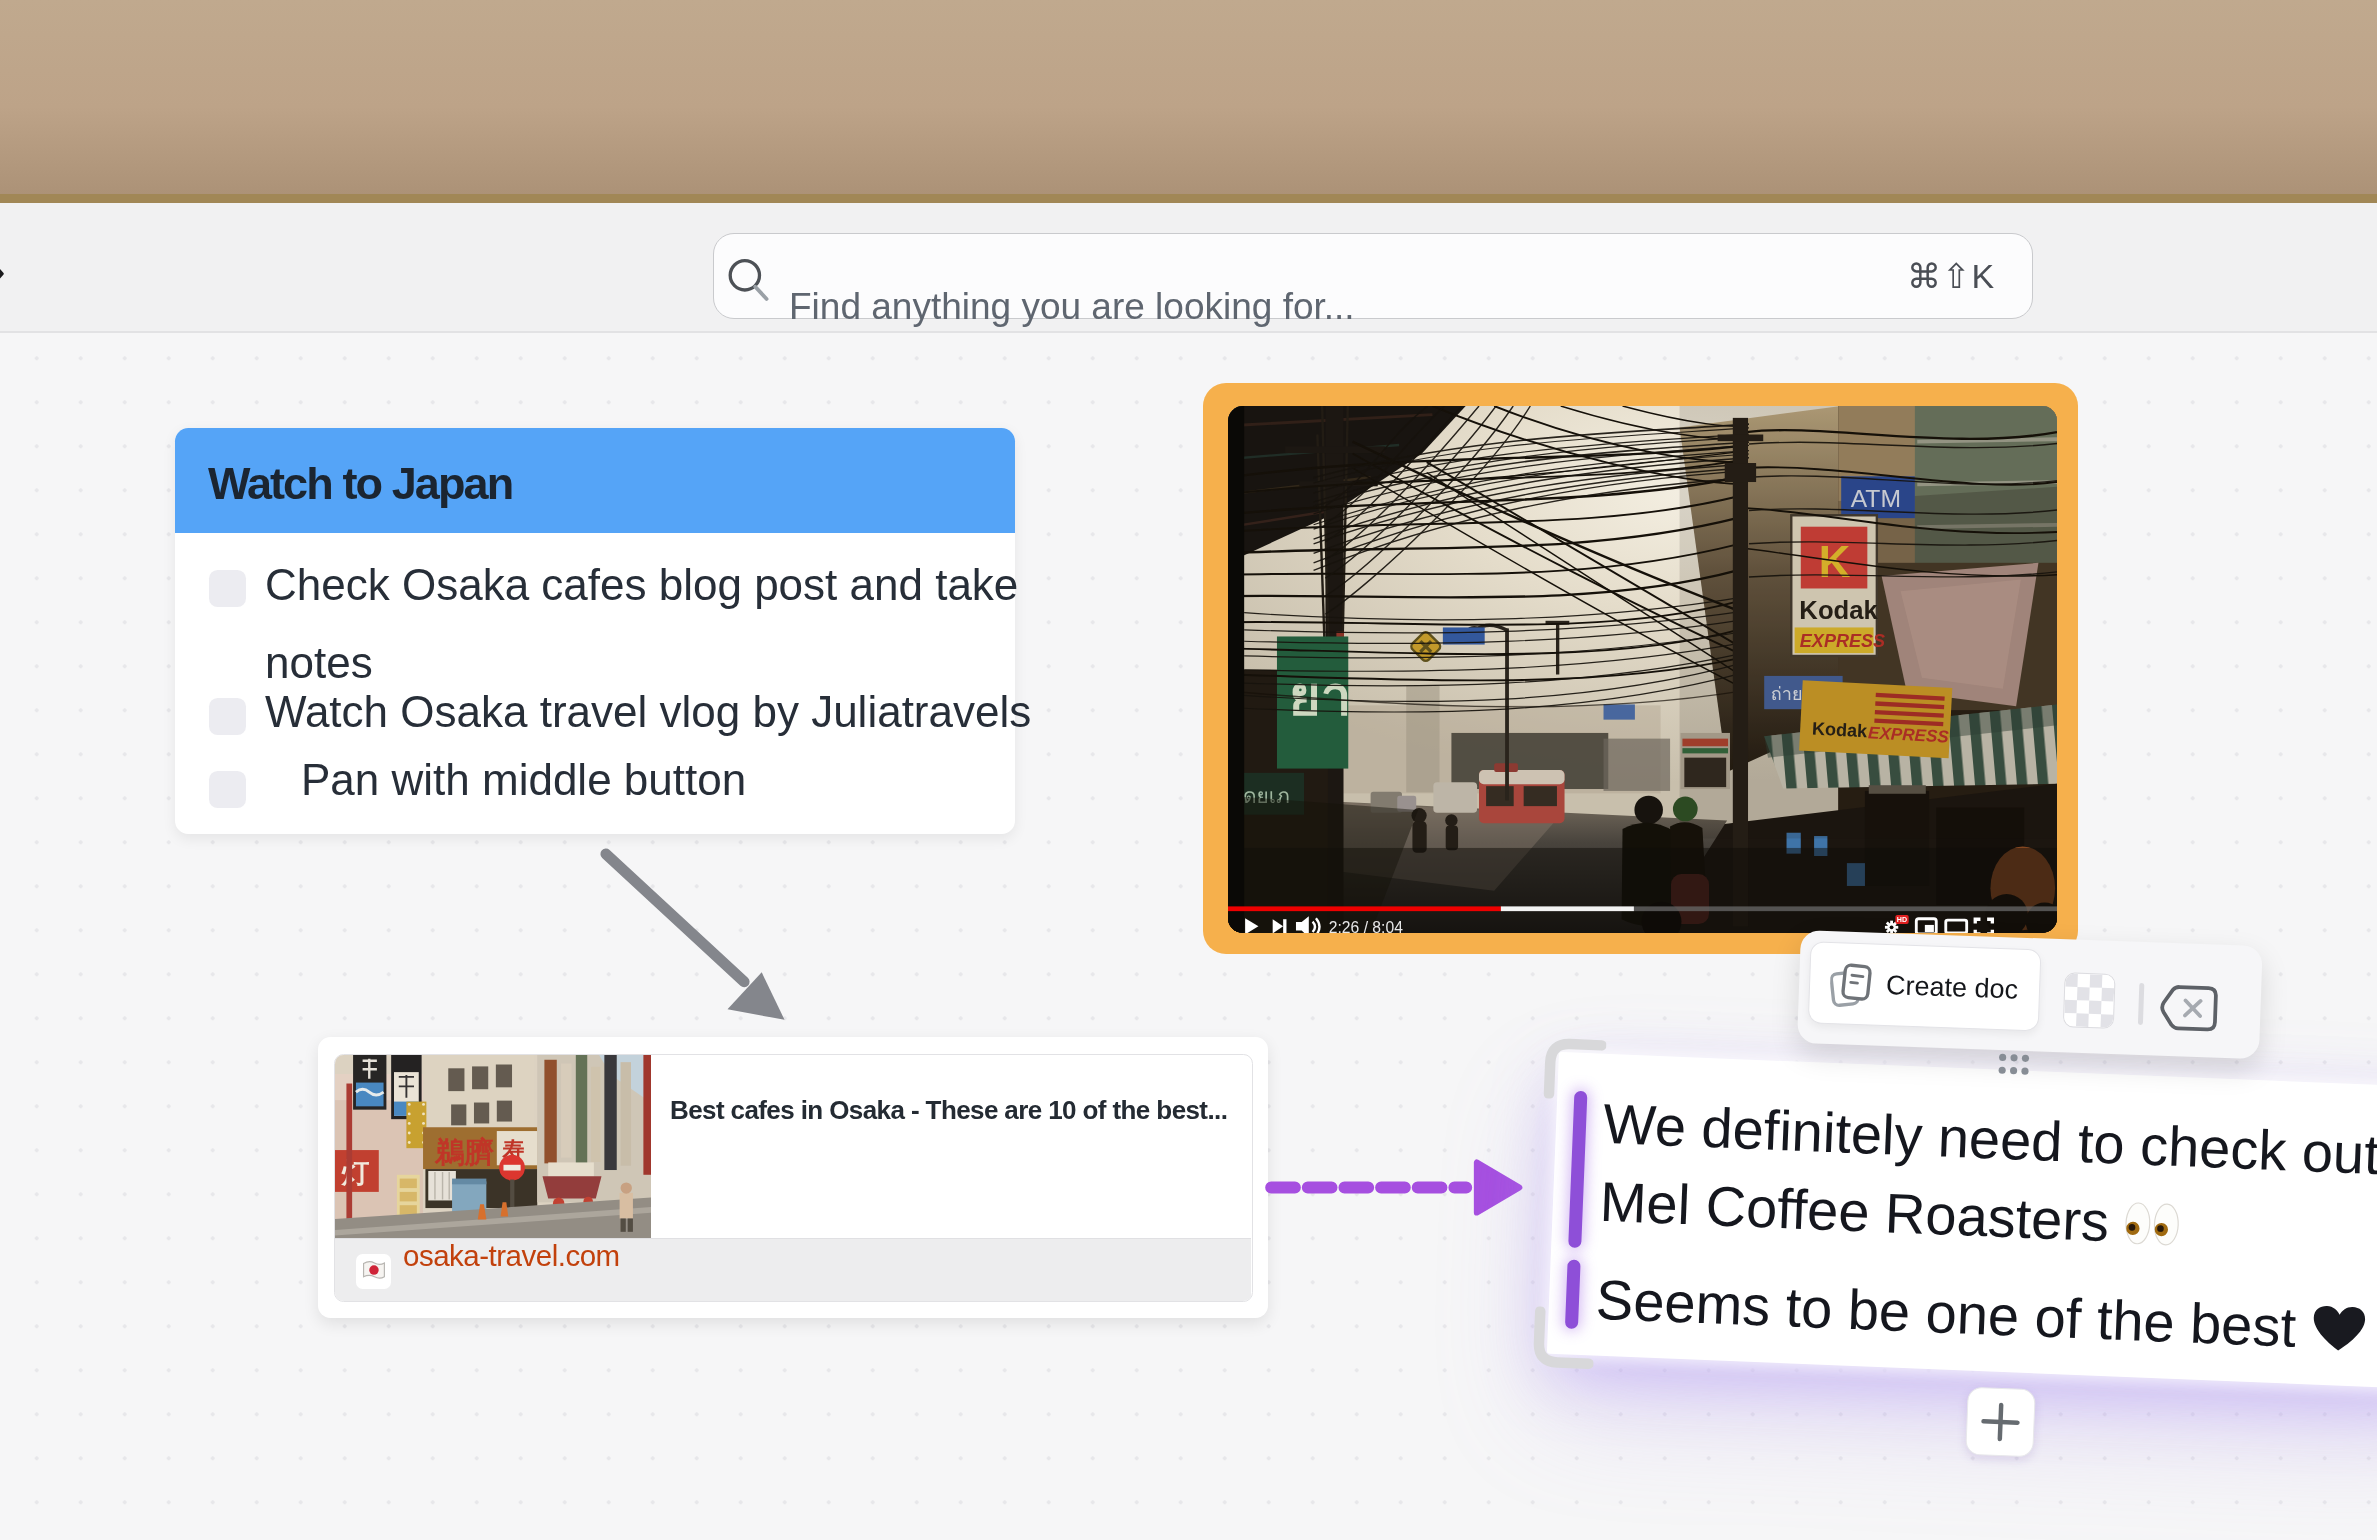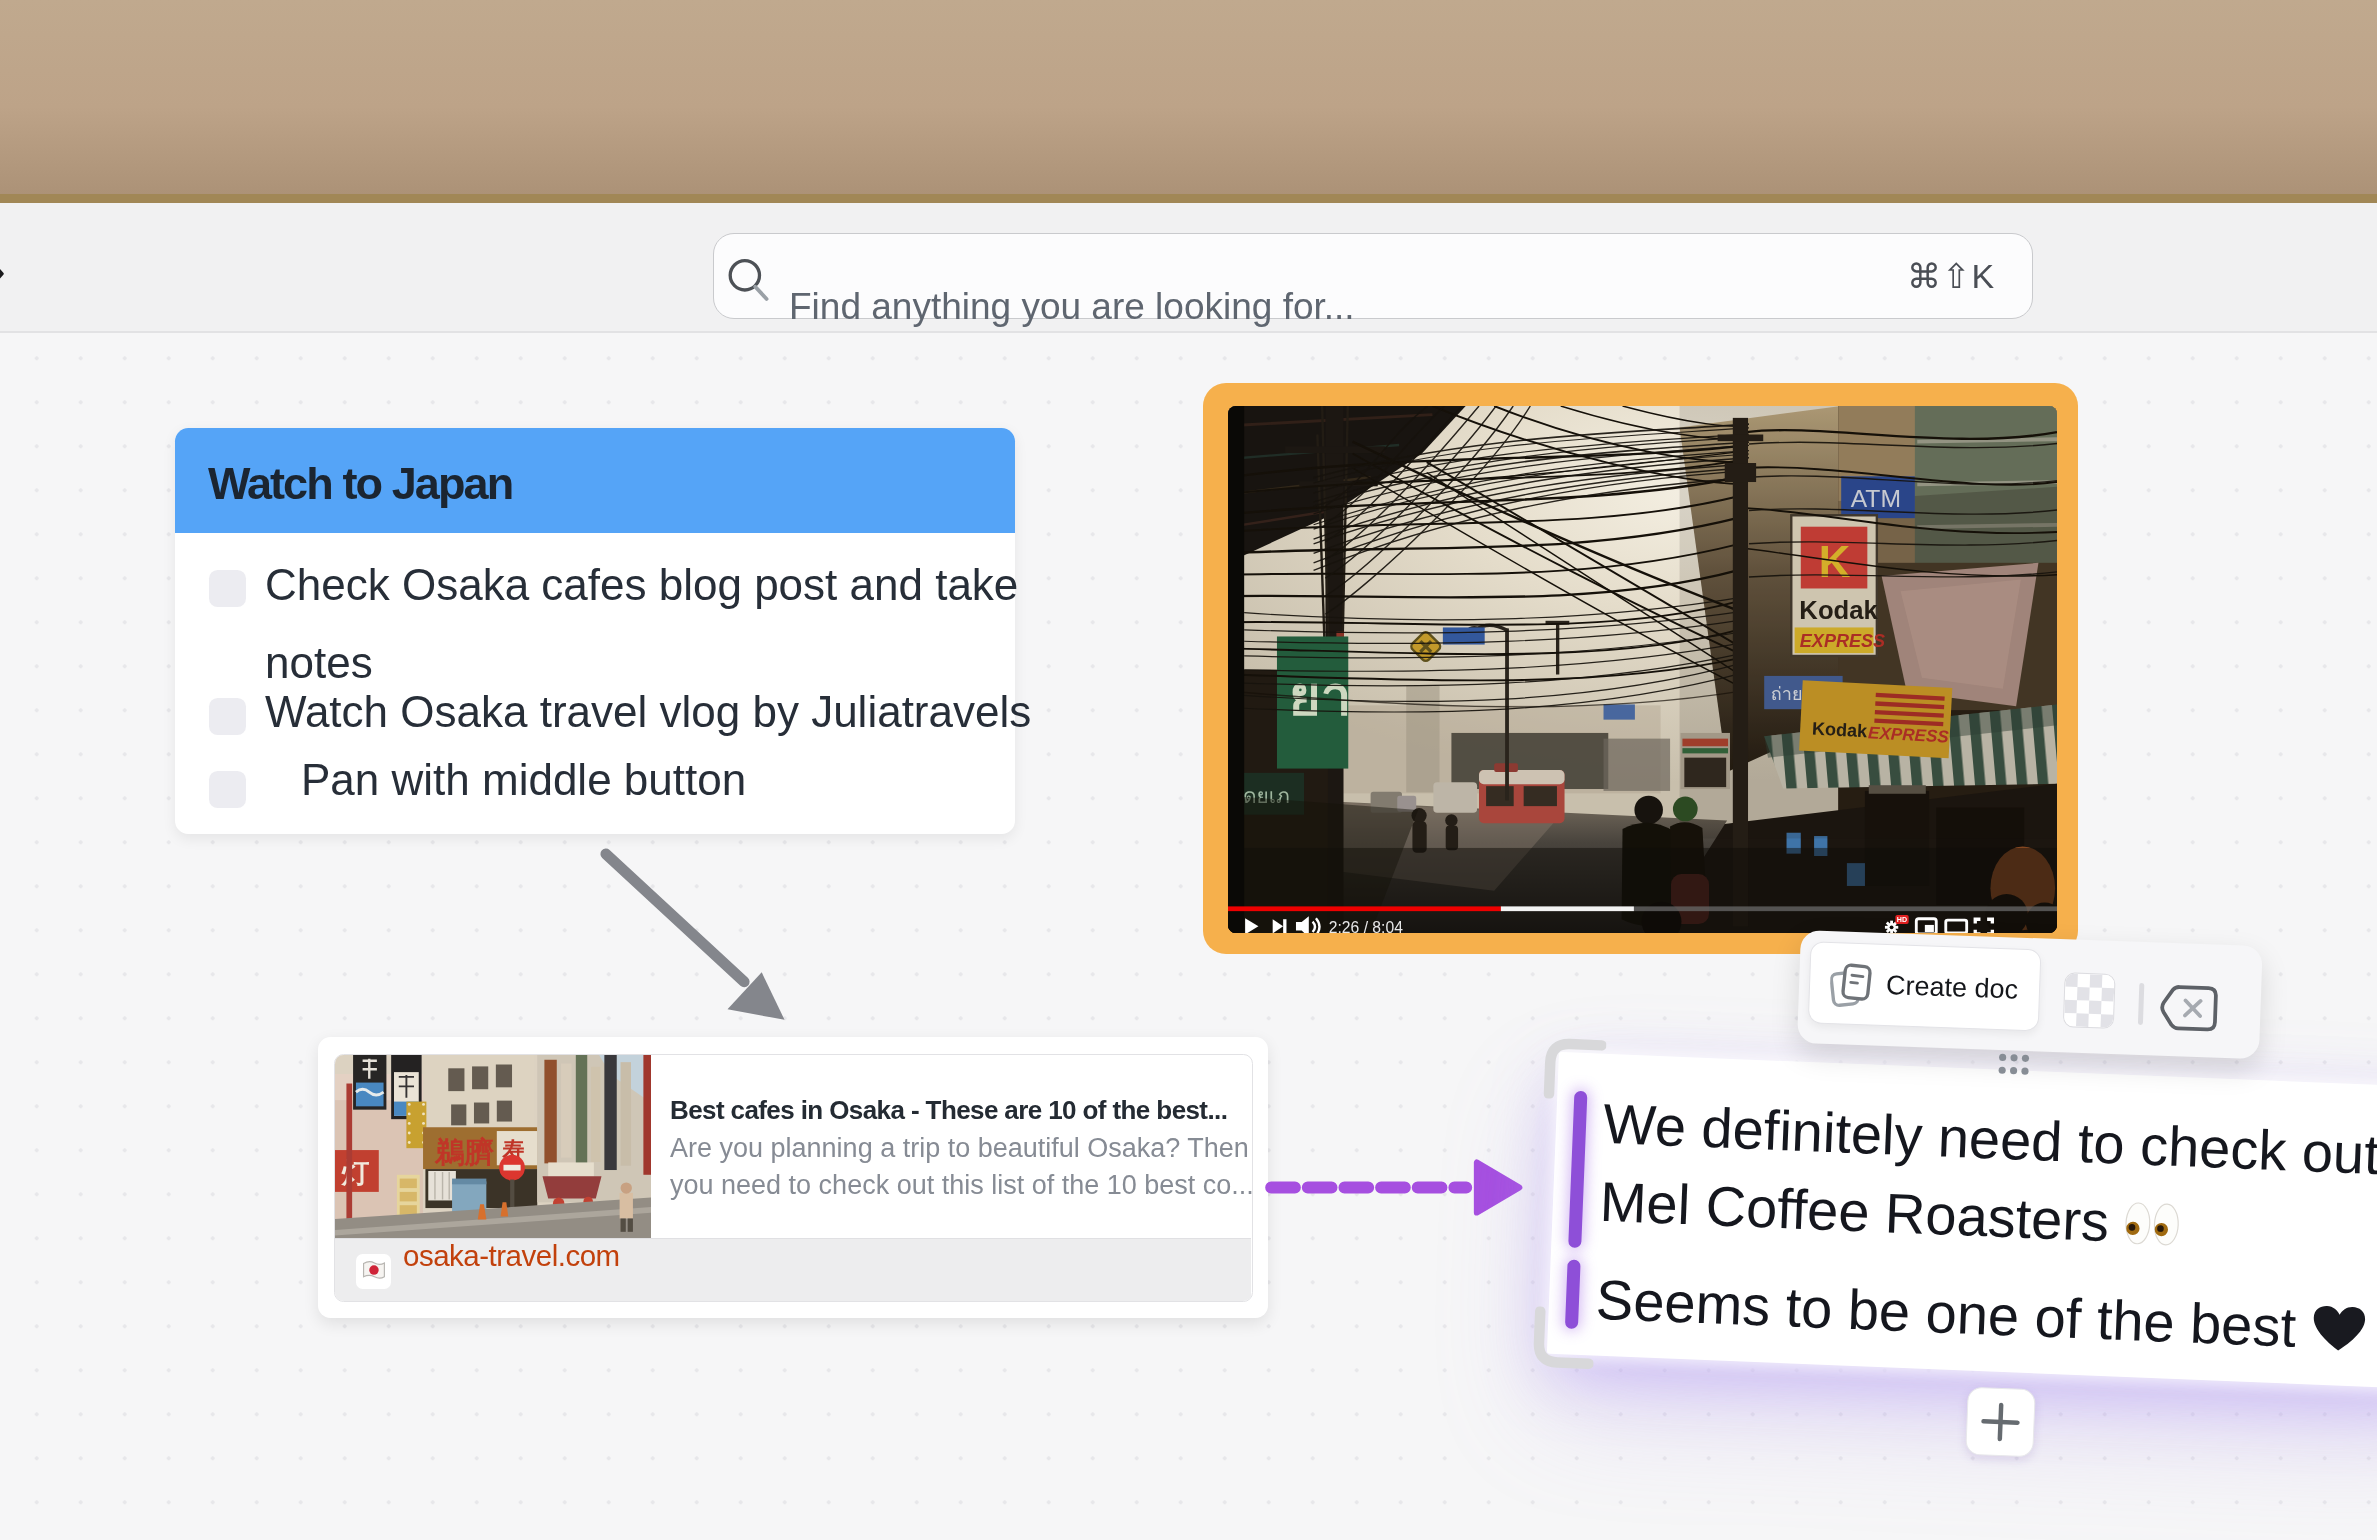--- a/index.html
+++ b/index.html
@@ -37,21 +37,21 @@
 <div class="abs" style="left:265px;top:637px;font-size:44px;line-height:52px;color:#272e38;white-space:nowrap;">notes</div>
 <div class="abs" style="left:265px;top:686px;font-size:44px;line-height:52px;color:#272e38;white-space:nowrap;">Watch Osaka travel vlog by Juliatravels</div>
 <div class="abs" style="left:265px;top:754px;font-size:44px;line-height:52px;color:#272e38;white-space:nowrap;margin-left:36px;">Pan with middle button</div>
 
 <svg class="abs" style="left:585px;top:832px;" width="228" height="214" viewBox="0 0 480 450">
 <line x1="44" y1="46" x2="335" y2="315" stroke="#84868c" stroke-width="23" stroke-linecap="round"></line>
 <polygon points="420,395 300,373 372,295" fill="#84868c"></polygon>
 </svg>
 
 <div class="abs" style="left:1203px;top:383px;width:875px;height:571px;background:#f6b04c;border-radius:23px;"></div>
-<div id="videobox" class="abs" style="left:1228px;top:406px;width:829px;height:527px;background:#000;border-radius:8px;overflow:hidden;">
+<div id="videobox" class="abs" style="left:1228px;top:406px;width:829px;height:527px;background:#000;border-radius:15px;overflow:hidden;">
 <svg width="829" height="527" viewBox="0 0 1744 1109" preserveAspectRatio="none">
 <defs>
 <radialGradient id="sun" cx="0.56" cy="0.2" r="0.7">
           <stop offset="0" stop-color="#f4efe2"></stop>
           <stop offset="0.4" stop-color="#e5ddcb"></stop>
           <stop offset="1" stop-color="#c8bfac"></stop>
         </radialGradient>
 <linearGradient id="roadg" x1="0" y1="0" x2="0" y2="1">
           <stop offset="0" stop-color="#7d7263"></stop>
           <stop offset="0.35" stop-color="#49443d"></stop>
@@ -381,21 +381,20 @@
   </div>
   <div class="abs" style="left:0;top:183px;width:916px;height:62px;background:#ededee;border-top:1px solid #e0e0e3;"></div>
   <div class="abs" style="left:21.4px;top:199px;width:35px;height:35px;background:#ffffff;border-radius:6.7px;" id="favicon">
   <svg width="35" height="35" viewBox="0 0 74 74">
         <path d="M16 20 Q28 13 39 19 Q50 25 60 19 L60 48 Q50 54 39 48 Q28 42 16 48 Z" fill="#f6f4f1" stroke="#b8b6b2" stroke-width="2.5"></path>
         <circle cx="38" cy="34" r="10" fill="#cf2438"></circle>
       </svg>
   </div>
   <div class="abs" style="left:68px;top:184px;font-size:29.5px;letter-spacing:-0.5px;color:#c2410c;">osaka-travel.com</div>
   <div class="abs" style="left:335px;top:40px;font-size:26px;font-weight:bold;color:#242b33;white-space:nowrap;letter-spacing:-0.6px;">Best cafes in Osaka - These are 10 of the best...</div>
-  <div class="abs" style="left:335px;top:75px;font-size:27px;line-height:37px;color:#868b94;white-space:nowrap;">Are you planning a trip to beautiful Osaka? Then<br>you need to check out this list of the 10 best co...</div>
 </div>
 
 <svg class="abs" style="left:1254px;top:1155px;" width="276" height="67" viewBox="0 0 580 140">
 <line x1="36" y1="68" x2="446" y2="68" stroke="#a64fe0" stroke-width="25" stroke-linecap="round" stroke-dasharray="50 27"></line>
 <polygon points="558,68 468,15 468,121" fill="#a64fe0" stroke="#a64fe0" stroke-width="12" stroke-linejoin="round"></polygon>
 </svg>
 
 <div id="notegroup" class="abs" style="left:1559px;top:1052px;width:903px;height:302px;transform:rotate(2.3deg);transform-origin:0 0;">
   <div class="abs" style="left:0;top:0;width:903px;height:302px;background:#ffffff;border-radius:2.9px;box-shadow:0 0 14.3px 4.8px rgba(255,255,255,0.7), 0 21.4px 62px rgba(168,138,244,0.42), 0 52px 109px rgba(175,145,240,0.26);"></div>
 

